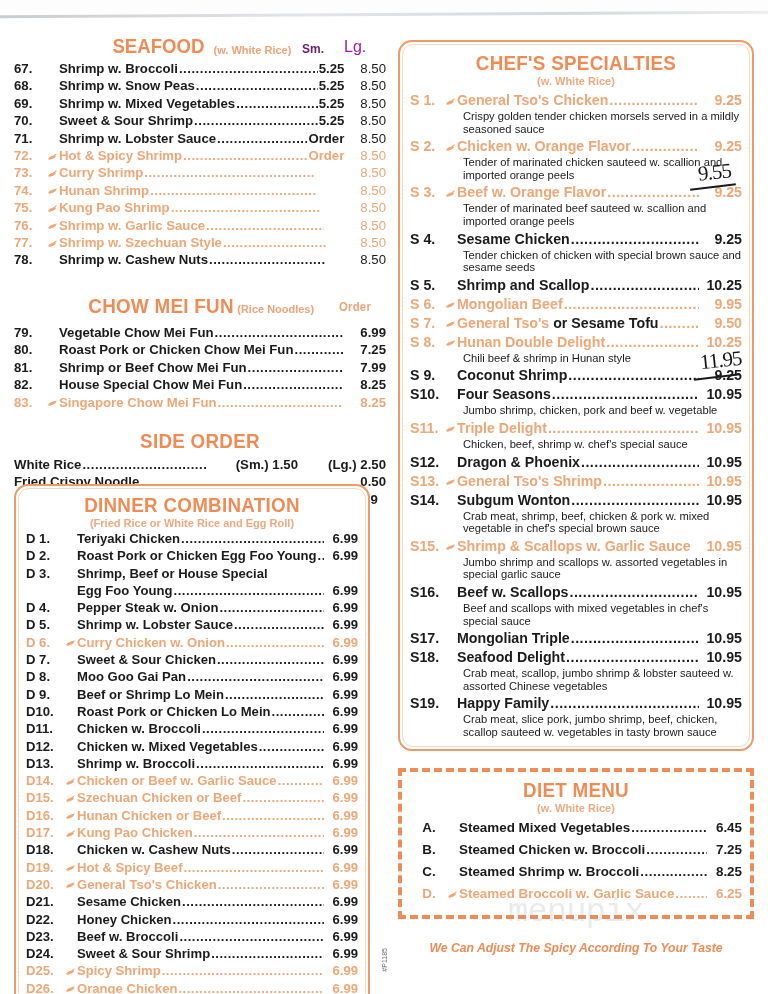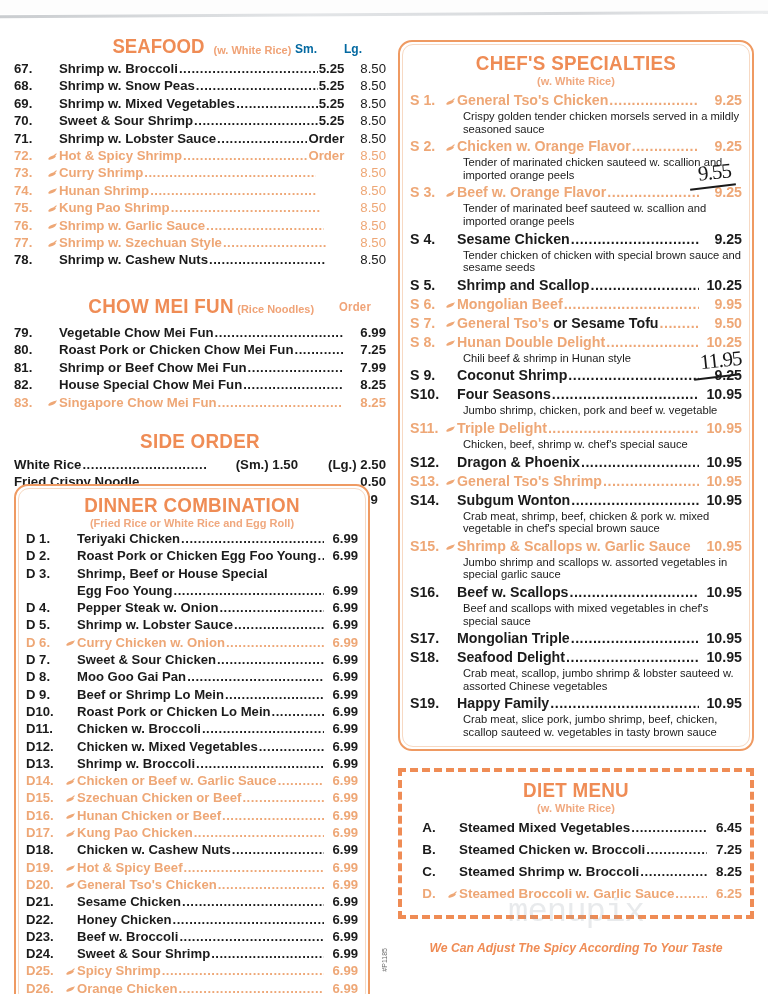--- a/index.html
+++ b/index.html
@@ -118,22 +118,22 @@
   
   #seafood .sf-head {
     display: flex; align-items: flex-end; justify-content: center;
     gap: 0;
   }
   #seafood .sf-title {
     color: #ef8c55; font-weight: bold; font-size: 20px; line-height: 20px;
     transform: scaleX(.93);
   }
   #seafood .sf-sub { color: #f0a377; font-size: 11px; font-weight: bold; margin-left: 6px; }
-  #seafood .sf-sm { color: #0369a1; font-size: 12px; font-weight: bold; position: absolute; left: 281px; }
-  #seafood .sf-lg { color: #0369a1; font-size: 12px; font-weight: bold; position: absolute; left: 330px; }
+  #seafood .sf-sm { color: #701a75; font-size: 12px; font-weight: bold; position: absolute; left: 288px; }
+  #seafood .sf-lg { color: #a21caf; font-size: 16px; font-weight: normal; position: absolute; left: 330px; }
   .head-rel { position: relative; }
 
   .sf-row .num { width: 34px; }
   .sf-row .nm  { }
   .sf-row .sm  { width: 40px; text-align: right; font-weight: bold; }
   .sf-row .lg  { width: 42px; text-align: left; font-weight: normal; padding-left: 16px; }
 
   
   .cmf-head { position: relative; }
   .cmf-order { position: absolute; right: 4px; bottom: 2px; color: #f0a377; font-size: 12px; font-weight: bold; }

